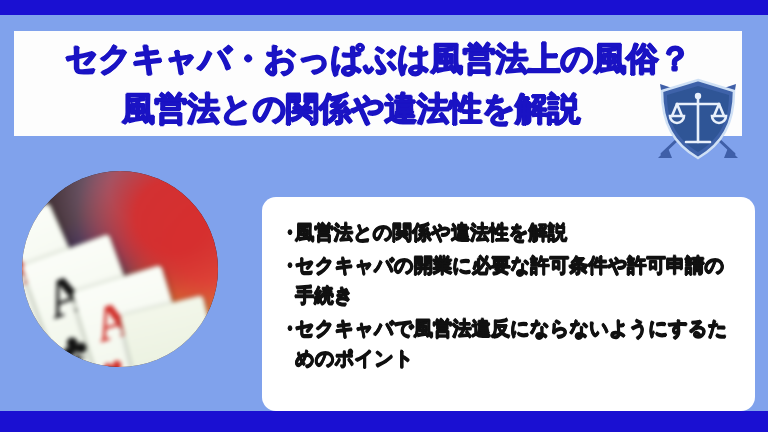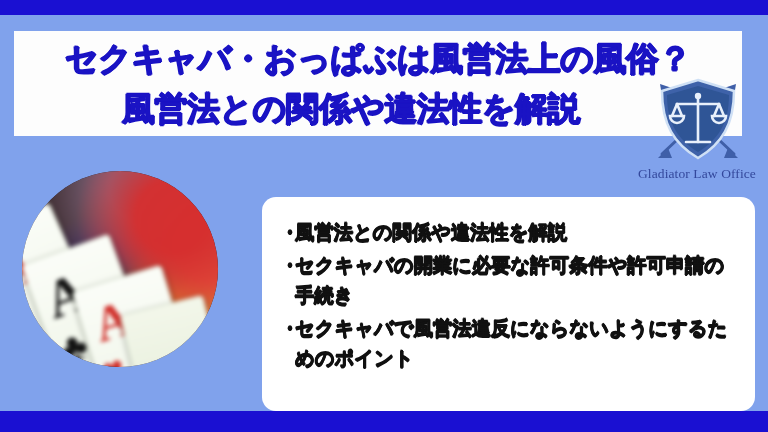--- a/index.html
+++ b/index.html
@@ -273,21 +273,20 @@
           <line x1="69" y1="26" x2="64" y2="38"></line>
           <line x1="69" y1="26" x2="74" y2="38"></line>
         </g>
         <g fill="none" stroke="#e8f0fb" stroke-width="2.6">
           <path d="M20 38 A7 7 0 0 0 34 38 Z"></path>
           <path d="M62 38 A7 7 0 0 0 76 38 Z"></path>
         </g>
         <circle cx="48" cy="18" r="3.2" fill="#e8f0fb"></circle>
       </svg>
     </div>
-    <div class="logo-text">Gladiator Law Office</div>
   </div>
 
   <div class="photo-circle">
     <div class="photo-inner">
       <div class="bg-blobs"></div>
       <div class="card card1">
         <span class="rank">A</span>
       </div>
       <div class="card card2">
         <span class="rank">A</span>

